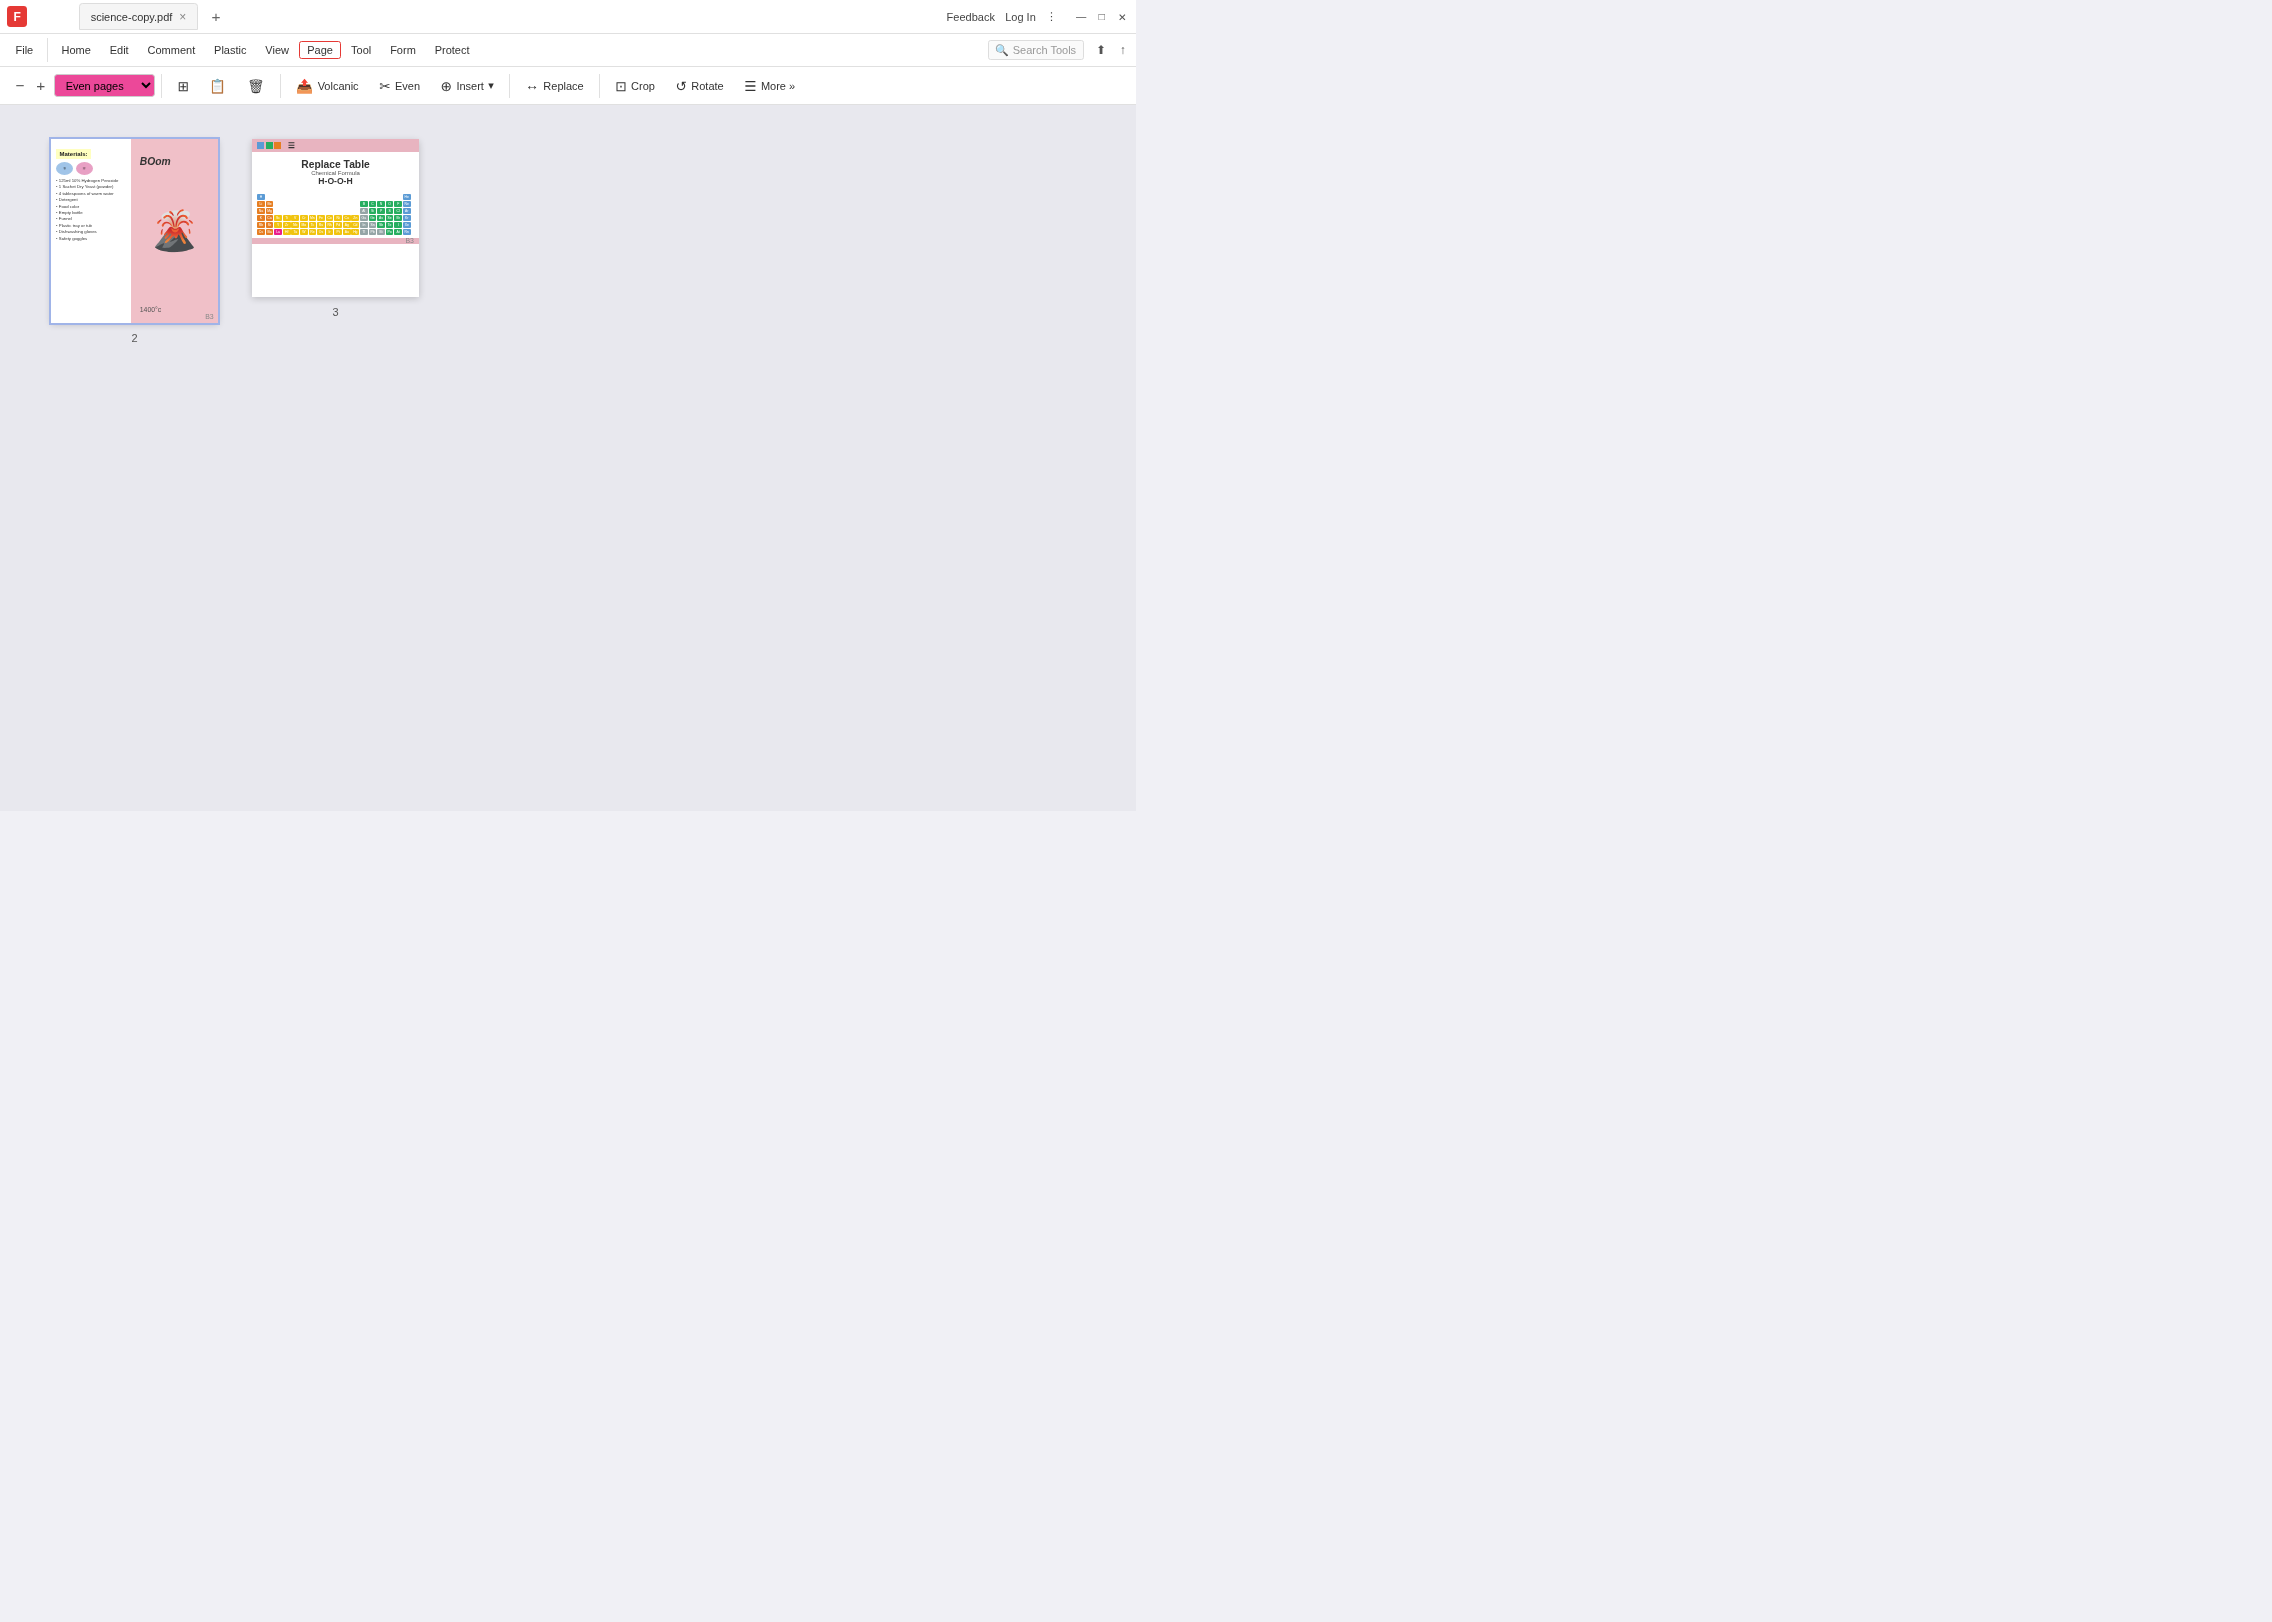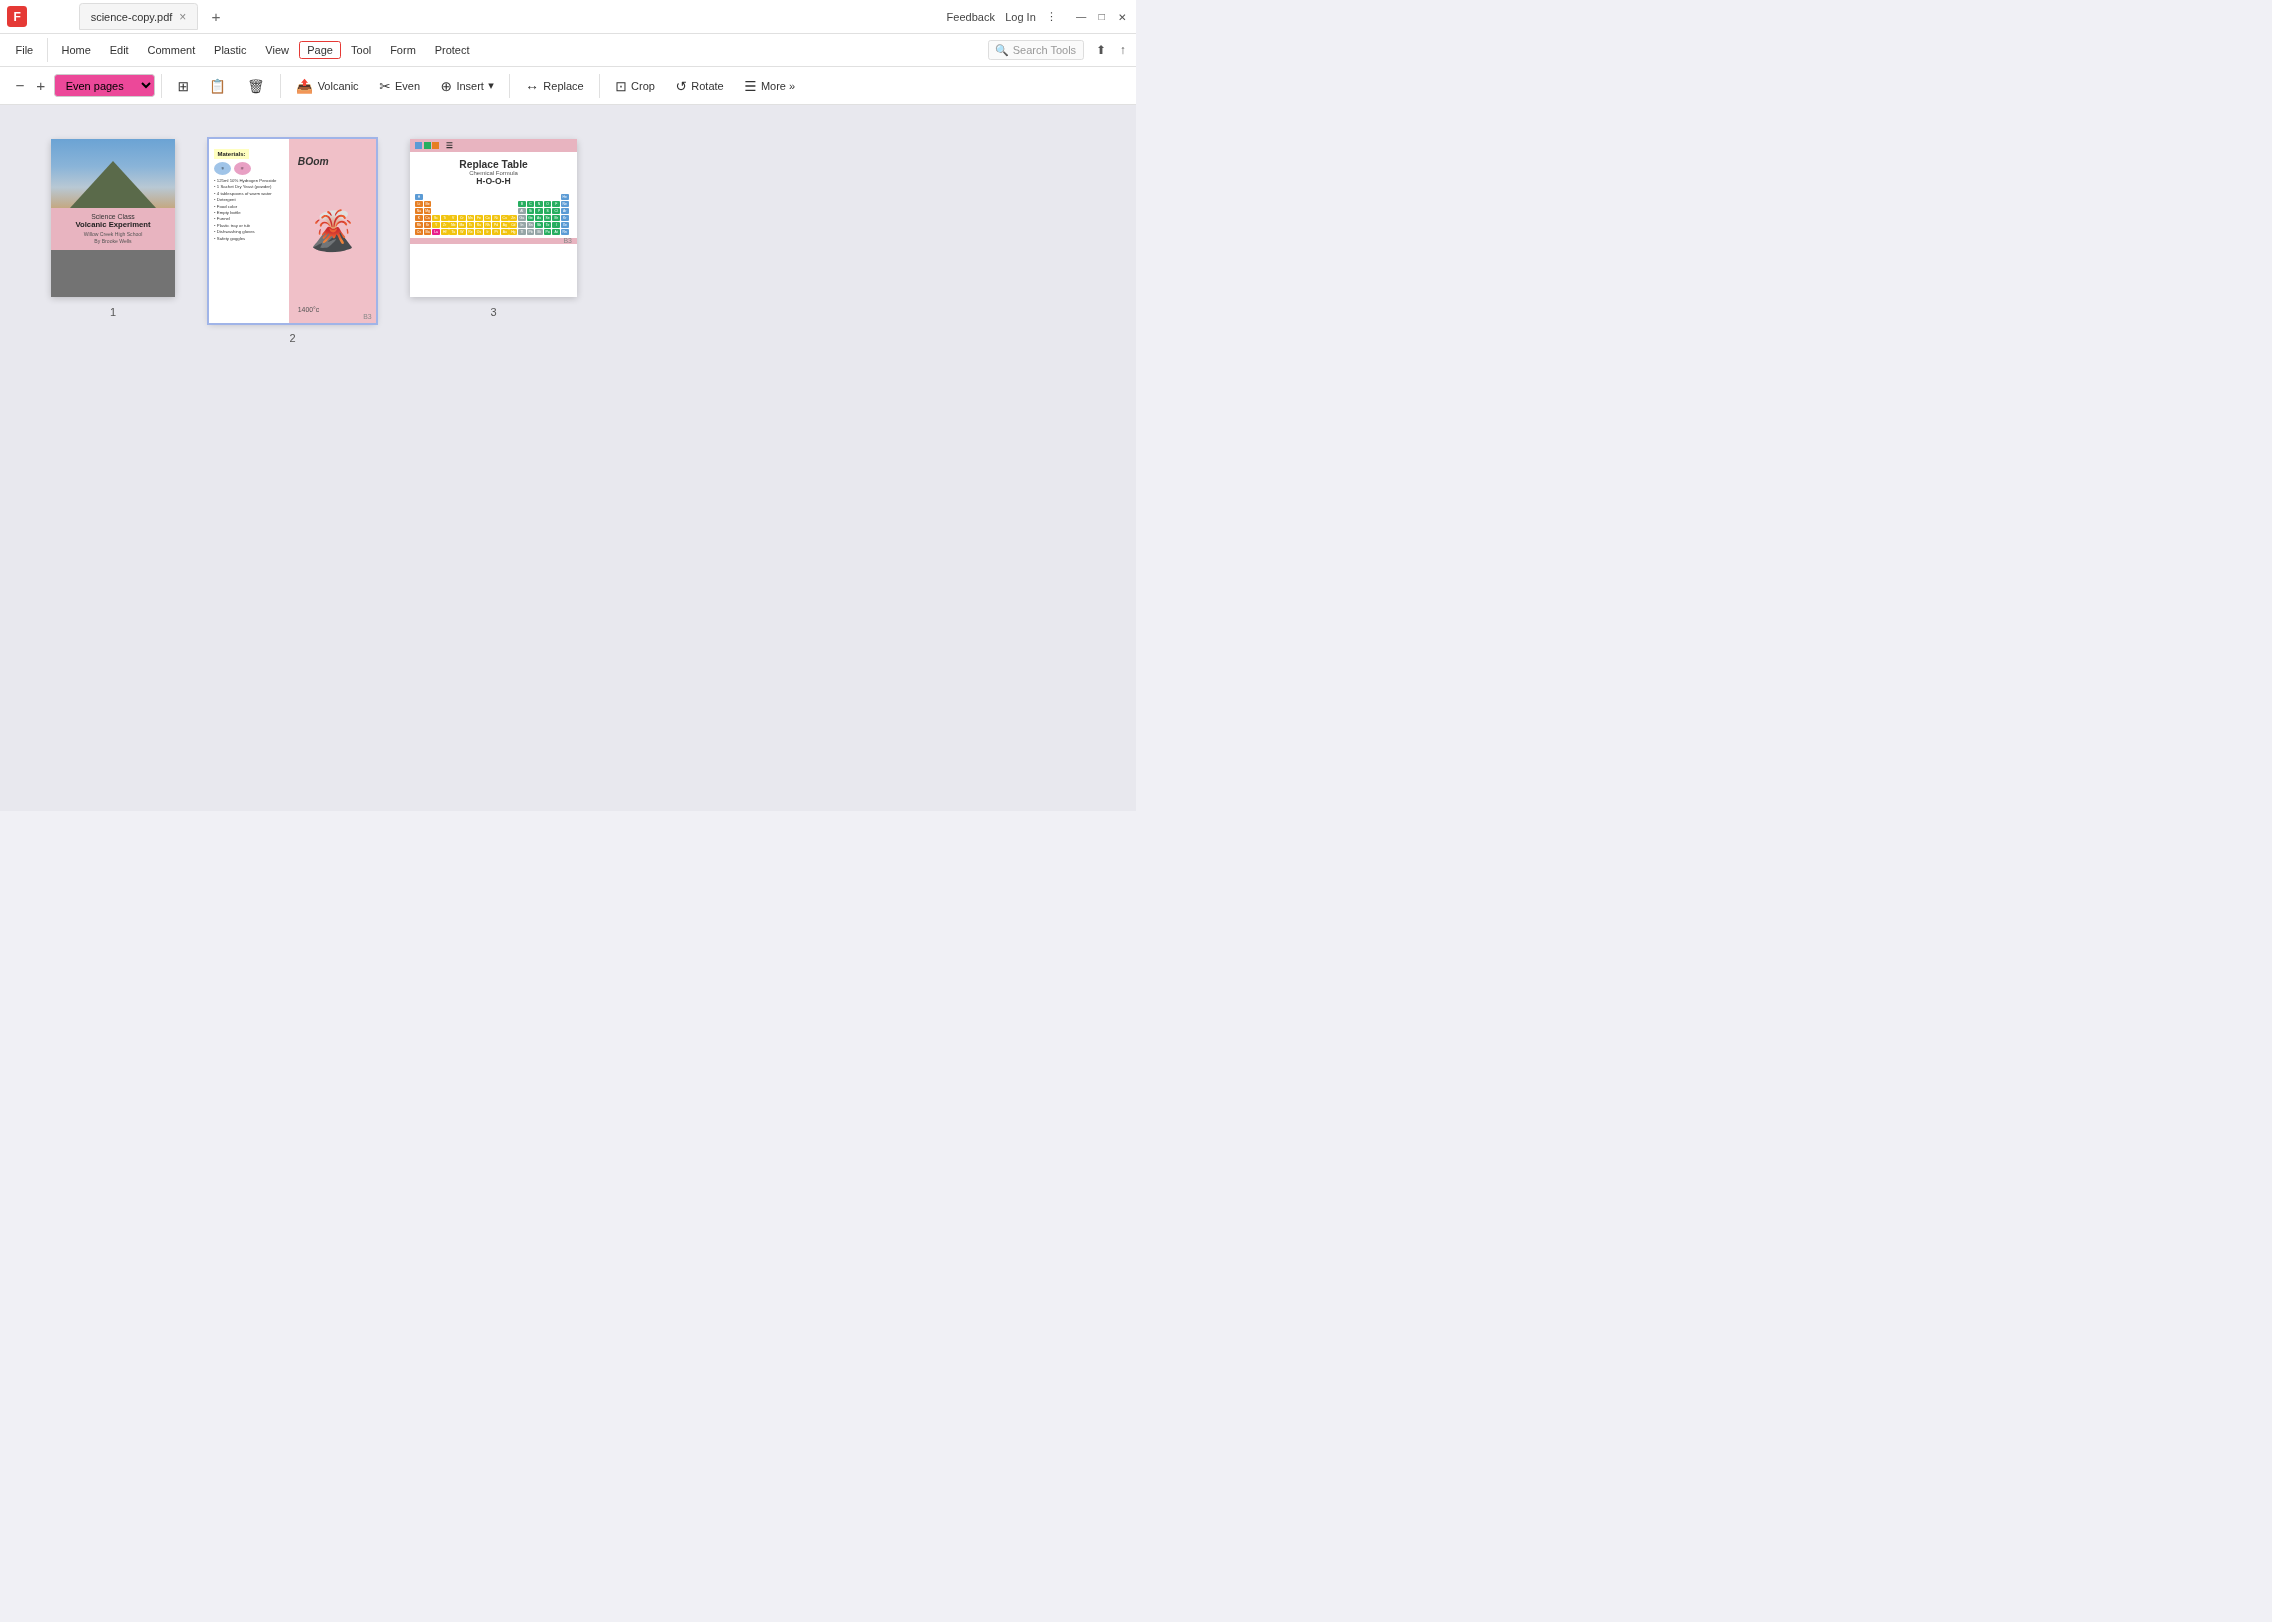--- a/index.html
+++ b/index.html
@@ -76,21 +76,21 @@
       background: #e8e8ee; height: calc(811px - 34px - 33px - 38px);
       display: flex; align-items: flex-start; padding: 34px 51px; gap: 34px;
       overflow-x: auto;
     }
 
     
     .page-thumb-container {
       display: flex; flex-direction: column; align-items: center; gap: 8.6px;
     }
     .page-thumb {
-      background: #737373; box-shadow: 0 1.7px 6.9px rgba(0,0,0,0.2);
+      background: #ec4899; box-shadow: 0 1.7px 6.9px rgba(0,0,0,0.2);
       cursor: pointer; position: relative; overflow: hidden;
     }
     .page-thumb.selected {
       outline: 2.6px solid #a0b4e8;
     }
     .page-label {
       font-size: 11px; color: #555; text-align: center;
     }
 
     
@@ -236,34 +236,20 @@
     <span>Rotate</span>
   </button>
   <button class="toolbar-btn">
     <span class="toolbar-icon">☰</span>
     <span>More »</span>
   </button>
 </div>
 
 <div class="main-content">
 
-  <div class="page-thumb-container">
-    <div class="page-thumb page1-thumb">
-      <div class="page1-top">
-        <div class="volcano-shape"></div>
-      </div>
-      <div class="page1-bottom">
-        <div class="page1-title">Science Class</div>
-        <div class="page1-subtitle">Volcanic Experiment</div>
-        <div class="page1-school">Willow Creek High School</div>
-        <div class="page1-school">By Brooke Wells</div>
-      </div>
-    </div>
-    <span class="page-label">1</span>
-  </div>
 
   <div class="page-thumb-container">
     <div class="page-thumb page2-thumb selected">
       <div class="page2-inner">
         <div class="page2-left">
           <div class="materials-header">Materials:</div>
           
           <div style="display:flex;gap:2.6px;margin-bottom:2.6px;">
             <div style="width:17px;height:13px;background:#a0c4e8;border-radius:50%;font-size:4.3px;display:flex;align-items:center;justify-content:center;">⚛</div>
             <div style="width:17px;height:13px;background:#e8a0c4;border-radius:50%;font-size:4.3px;display:flex;align-items:center;justify-content:center;">⚛</div>

